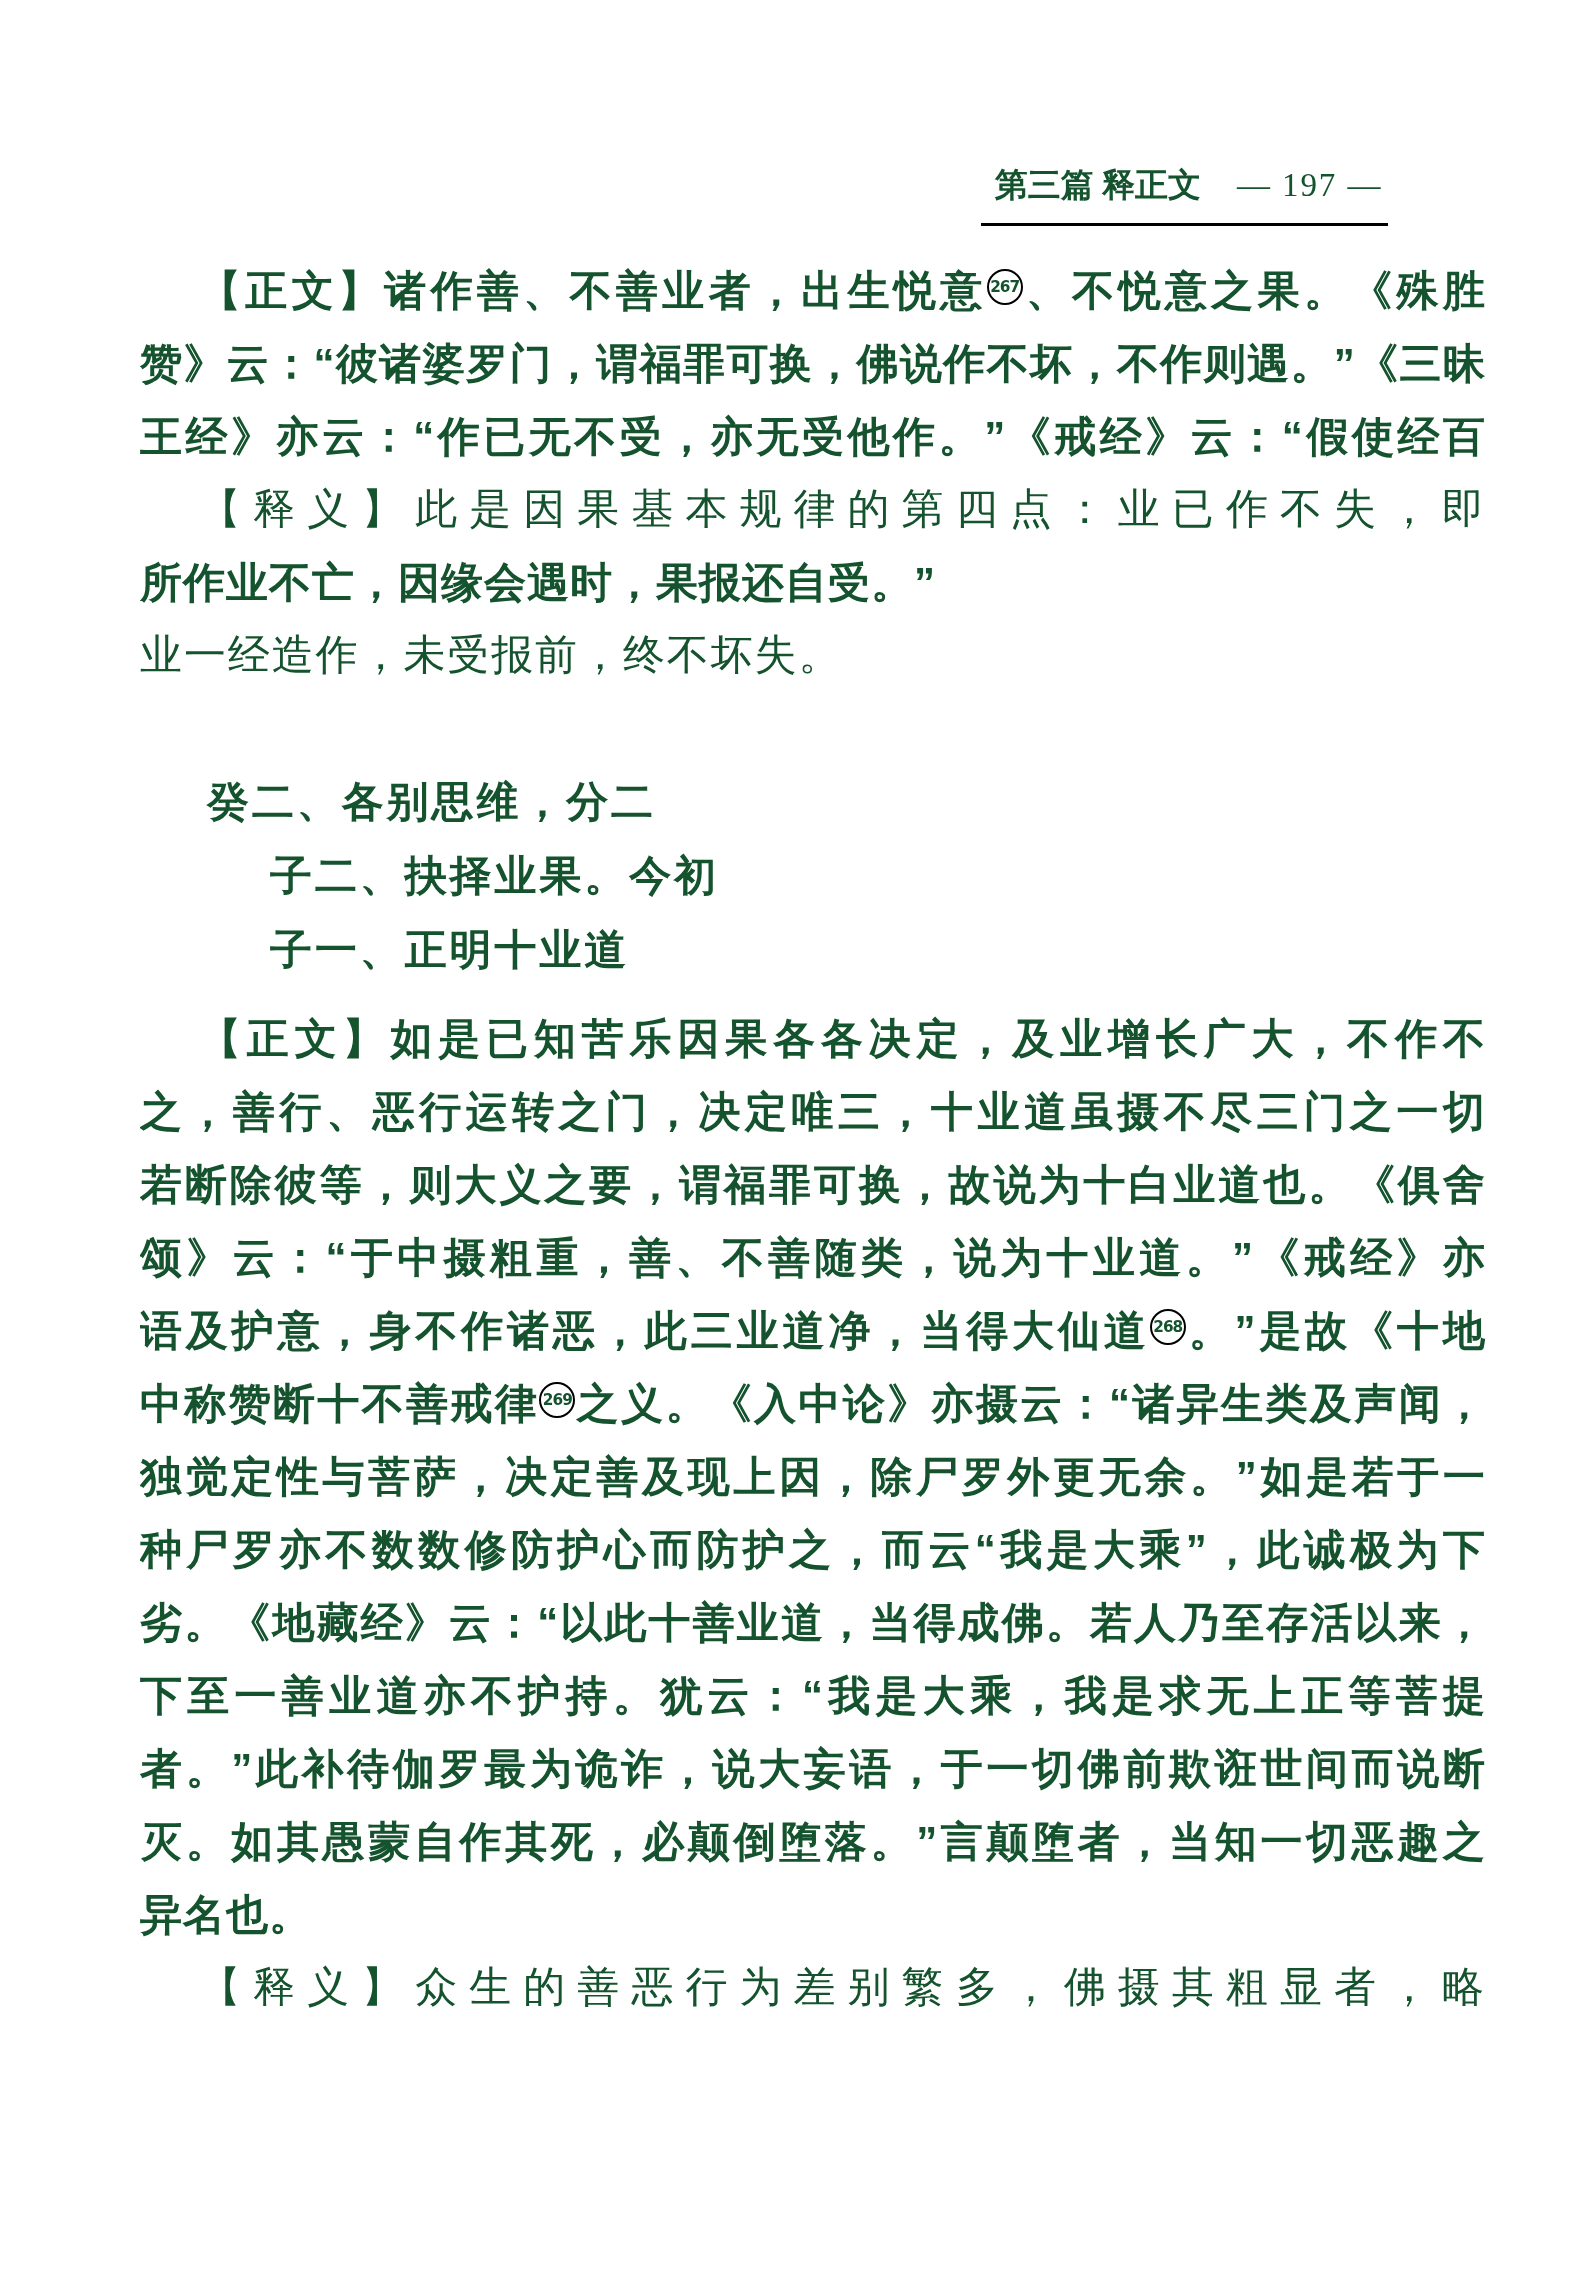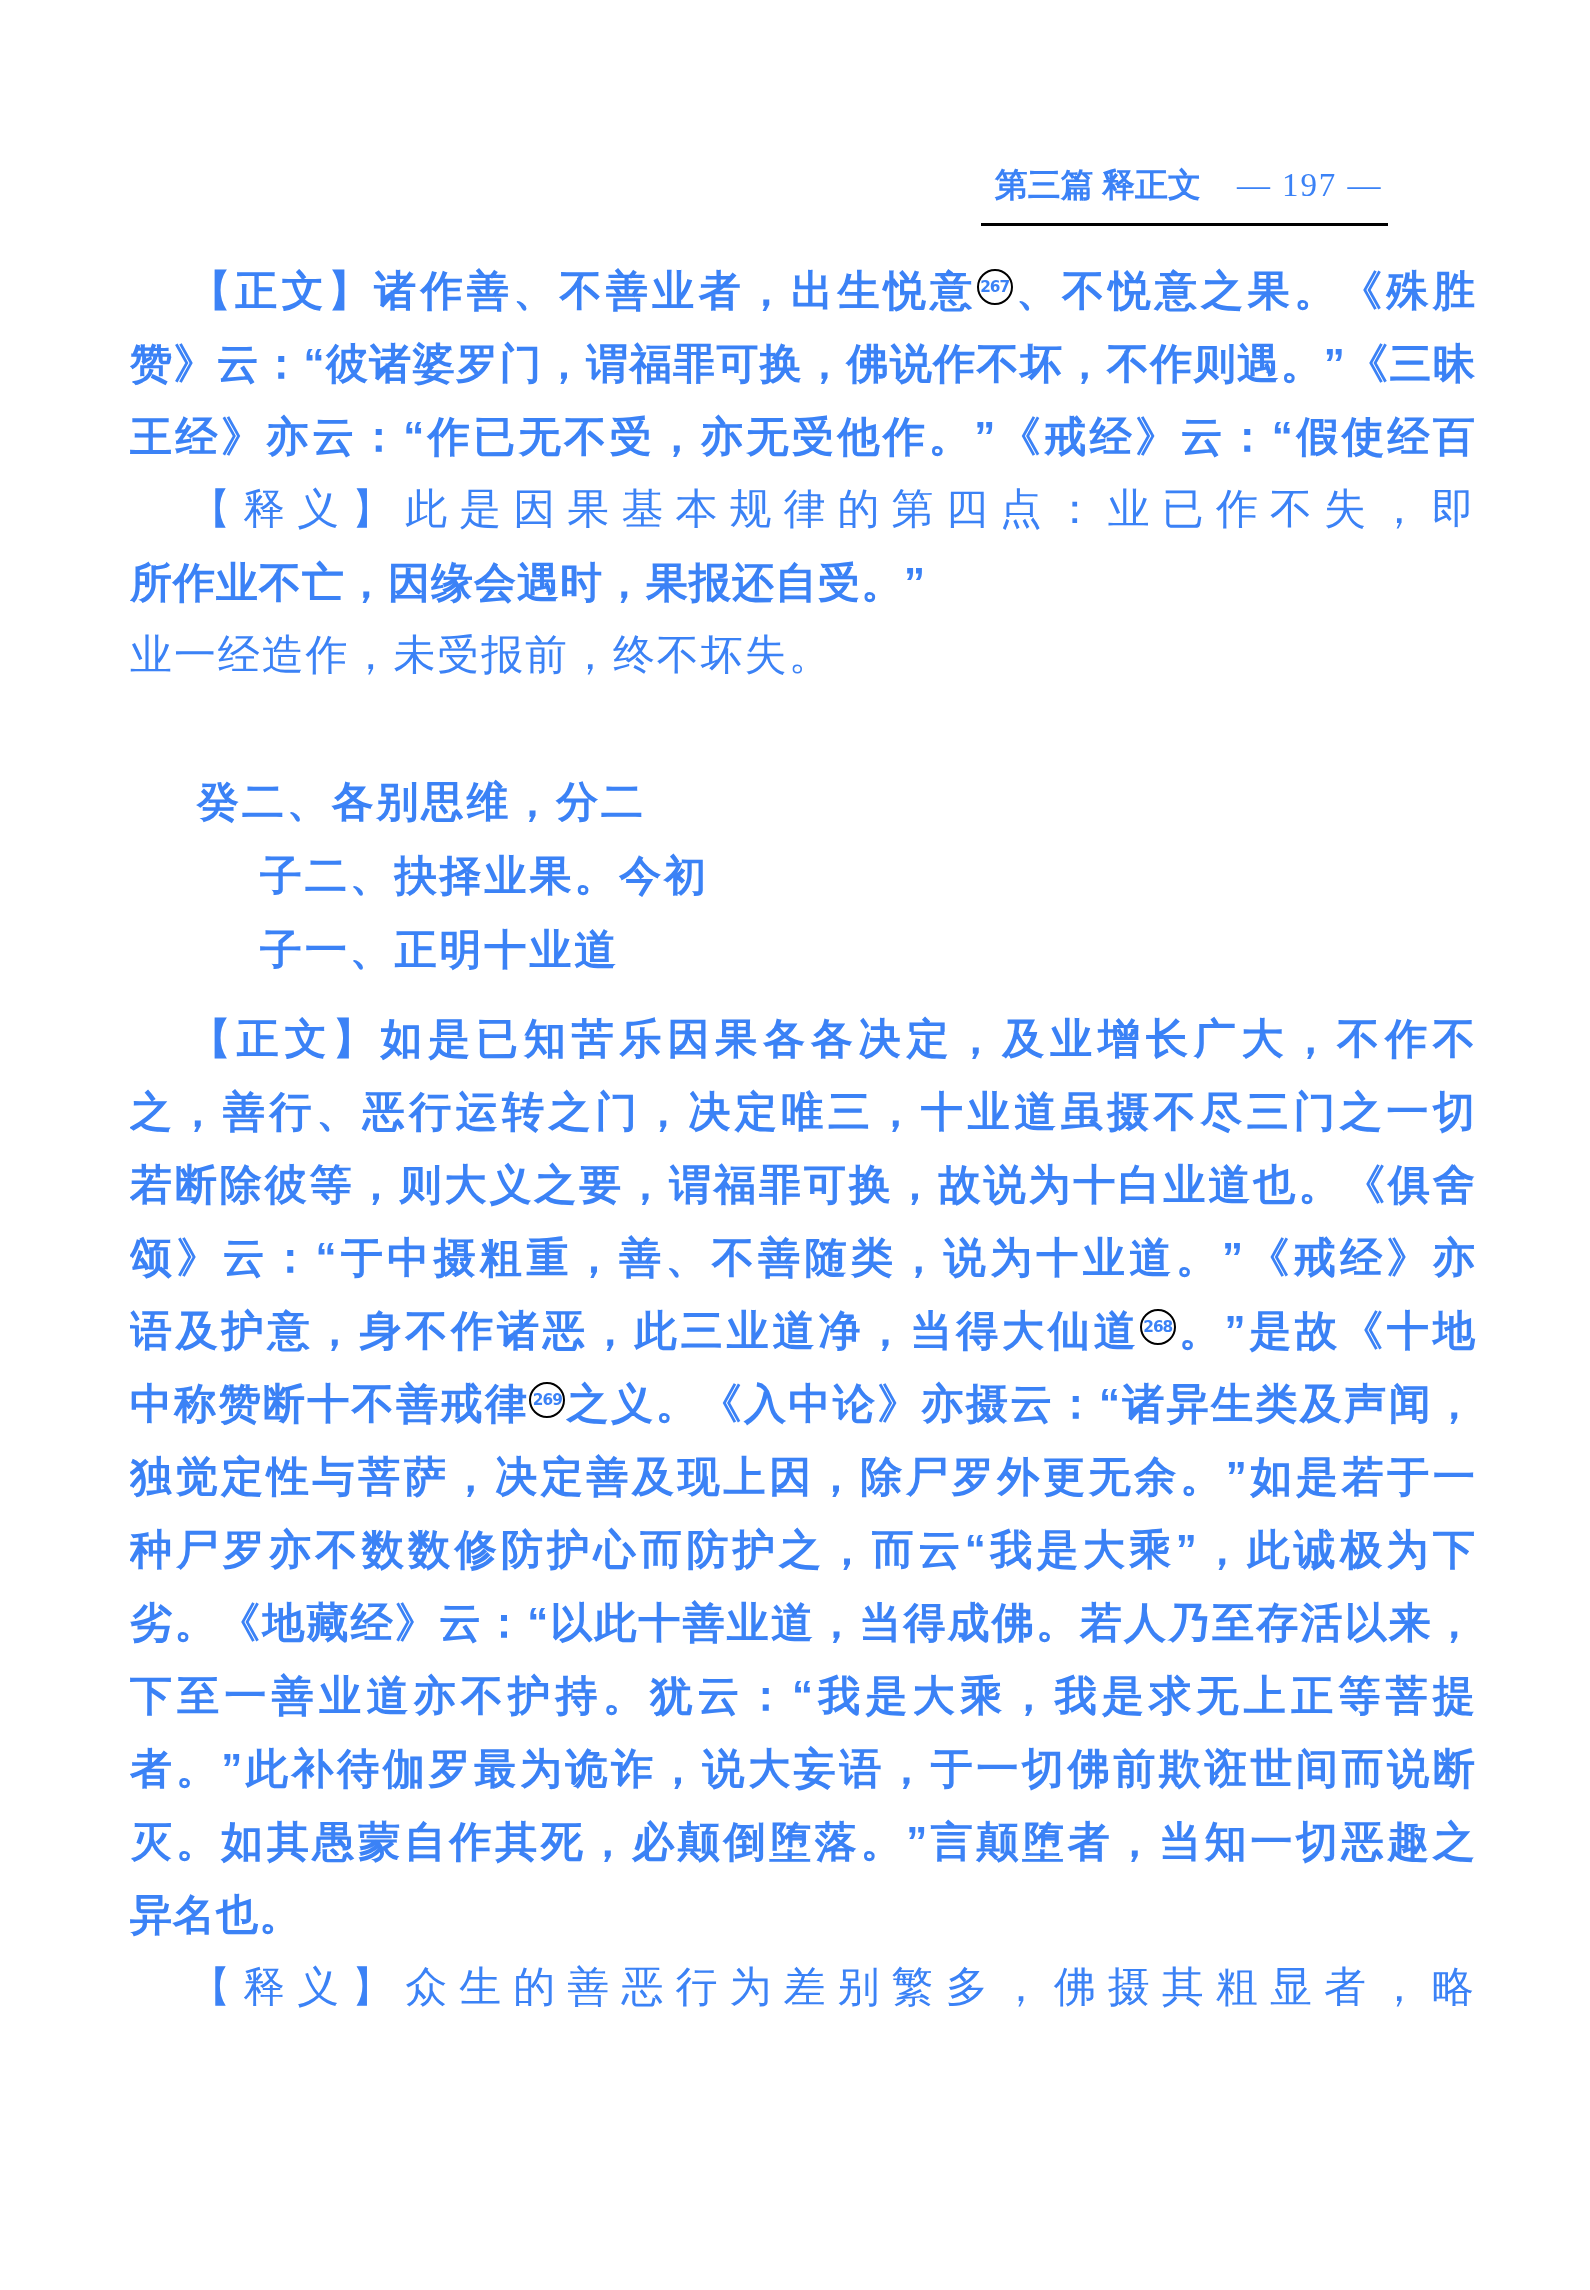--- a/index.html
+++ b/index.html
@@ -1,21 +1,21 @@
 <!DOCTYPE html>
 <html><head>
 <meta charset="utf-8">
 <style>
   html, body { margin: 0; padding: 0; background: #e8e8e8; }
   .page {
     position: relative;
     width: 1591px;
     height: 2290px;
     background: #ffffff;
-    color: #3b82f6;
+    color: #14532d;
     overflow: hidden;
     font-family: "Liberation Serif", serif;
   }
   
   .running-header {
     position: absolute;
     top: 163px;
     right: 203px;
     text-align: right;
     font-size: 33px;
@@ -26,21 +26,21 @@
     white-space: nowrap;
   }
   .running-header .pageno {
     font-weight: normal;
     margin-left: 36px;
     letter-spacing: 1.9px;
   }
   
   .content {
     position: absolute;
-    left: 130px;
+    left: 140px;
     top: 254px;
     width: 1346px;
   }
   .line {
     height: 73px;
     line-height: 73px;
     font-size: 42px;
     text-align: justify;
     text-align-last: justify;
     overflow: hidden;

